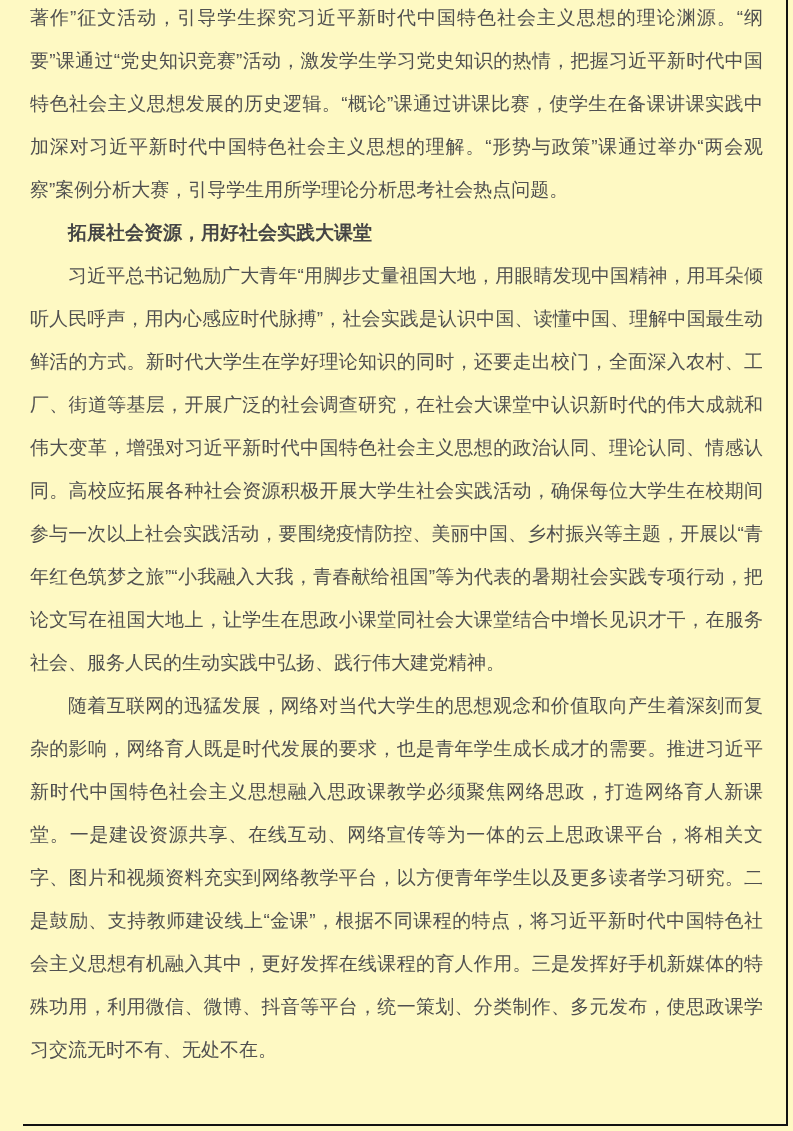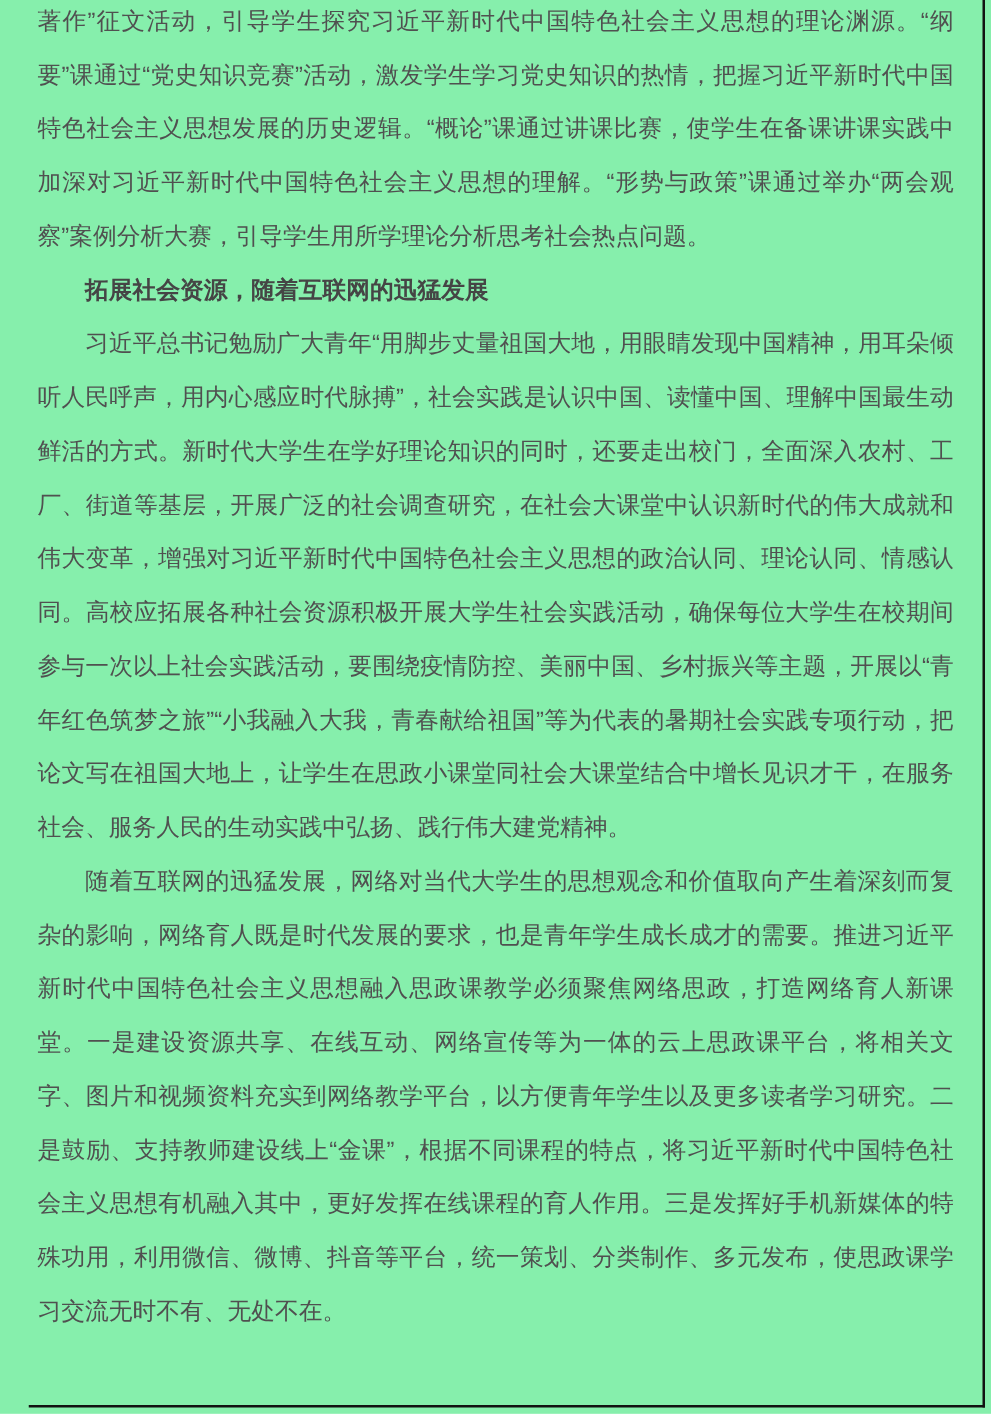--- a/index.html
+++ b/index.html
@@ -10,21 +10,21 @@
     width: 793px;
     height: 1131px;
     background: #ffffff;
     font-family: "Liberation Sans", sans-serif;
     overflow: hidden;
   }
   .page {
     position: relative;
     width: 793px;
     height: 1131px;
-    background: #86efac;
+    background: #fef9c3;
     overflow: hidden;
   }
   .content {
     position: absolute;
     left: 30px;
     top: -4px;
     width: 733px;
     color: #505050;
     font-size: 19px;
     line-height: 43px;
@@ -61,20 +61,20 @@
     height: 2px;
     background: #121212;
   }
 </style>
 </head>
 <body>
 
 <div class="page">
   <div class="content">
     <p class="continuation">著作”征文活动，引导学生探究习近平新时代中国特色社会主义思想的理论渊源。“纲要”课通过“党史知识竞赛”活动，激发学生学习党史知识的热情，把握习近平新时代中国特色社会主义思想发展的历史逻辑。“概论”课通过讲课比赛，使学生在备课讲课实践中加深对习近平新时代中国特色社会主义思想的理解。“形势与政策”课通过举办“两会观察”案例分析大赛，引导学生用所学理论分析思考社会热点问题。</p>
-    <h3>拓展社会资源，随着互联网的迅猛发展</h3>
+    <h3>拓展社会资源，用好社会实践大课堂</h3>
     <p>习近平总书记勉励广大青年“用脚步丈量祖国大地，用眼睛发现中国精神，用耳朵倾听人民呼声，用内心感应时代脉搏”，社会实践是认识中国、读懂中国、理解中国最生动鲜活的方式。新时代大学生在学好理论知识的同时，还要走出校门，全面深入农村、工厂、街道等基层，开展广泛的社会调查研究，在社会大课堂中认识新时代的伟大成就和伟大变革，增强对习近平新时代中国特色社会主义思想的政治认同、理论认同、情感认同。高校应拓展各种社会资源积极开展大学生社会实践活动，确保每位大学生在校期间参与一次以上社会实践活动，要围绕疫情防控、美丽中国、乡村振兴等主题，开展以“青年红色筑梦之旅”“小我融入大我，青春献给祖国”等为代表的暑期社会实践专项行动，把论文写在祖国大地上，让学生在思政小课堂同社会大课堂结合中增长见识才干，在服务社会、服务人民的生动实践中弘扬、践行伟大建党精神。</p>
     <p>随着互联网的迅猛发展，网络对当代大学生的思想观念和价值取向产生着深刻而复杂的影响，网络育人既是时代发展的要求，也是青年学生成长成才的需要。推进习近平新时代中国特色社会主义思想融入思政课教学必须聚焦网络思政，打造网络育人新课堂。一是建设资源共享、在线互动、网络宣传等为一体的云上思政课平台，将相关文字、图片和视频资料充实到网络教学平台，以方便青年学生以及更多读者学习研究。二是鼓励、支持教师建设线上“金课”，根据不同课程的特点，将习近平新时代中国特色社会主义思想有机融入其中，更好发挥在线课程的育人作用。三是发挥好手机新媒体的特殊功用，利用微信、微博、抖音等平台，统一策划、分类制作、多元发布，使思政课学习交流无时不有、无处不在。</p>
 
   </div>
   <div class="frame-border-right"></div>
   <div class="frame-border-bottom"></div>
 </div>
 
 </body></html>

